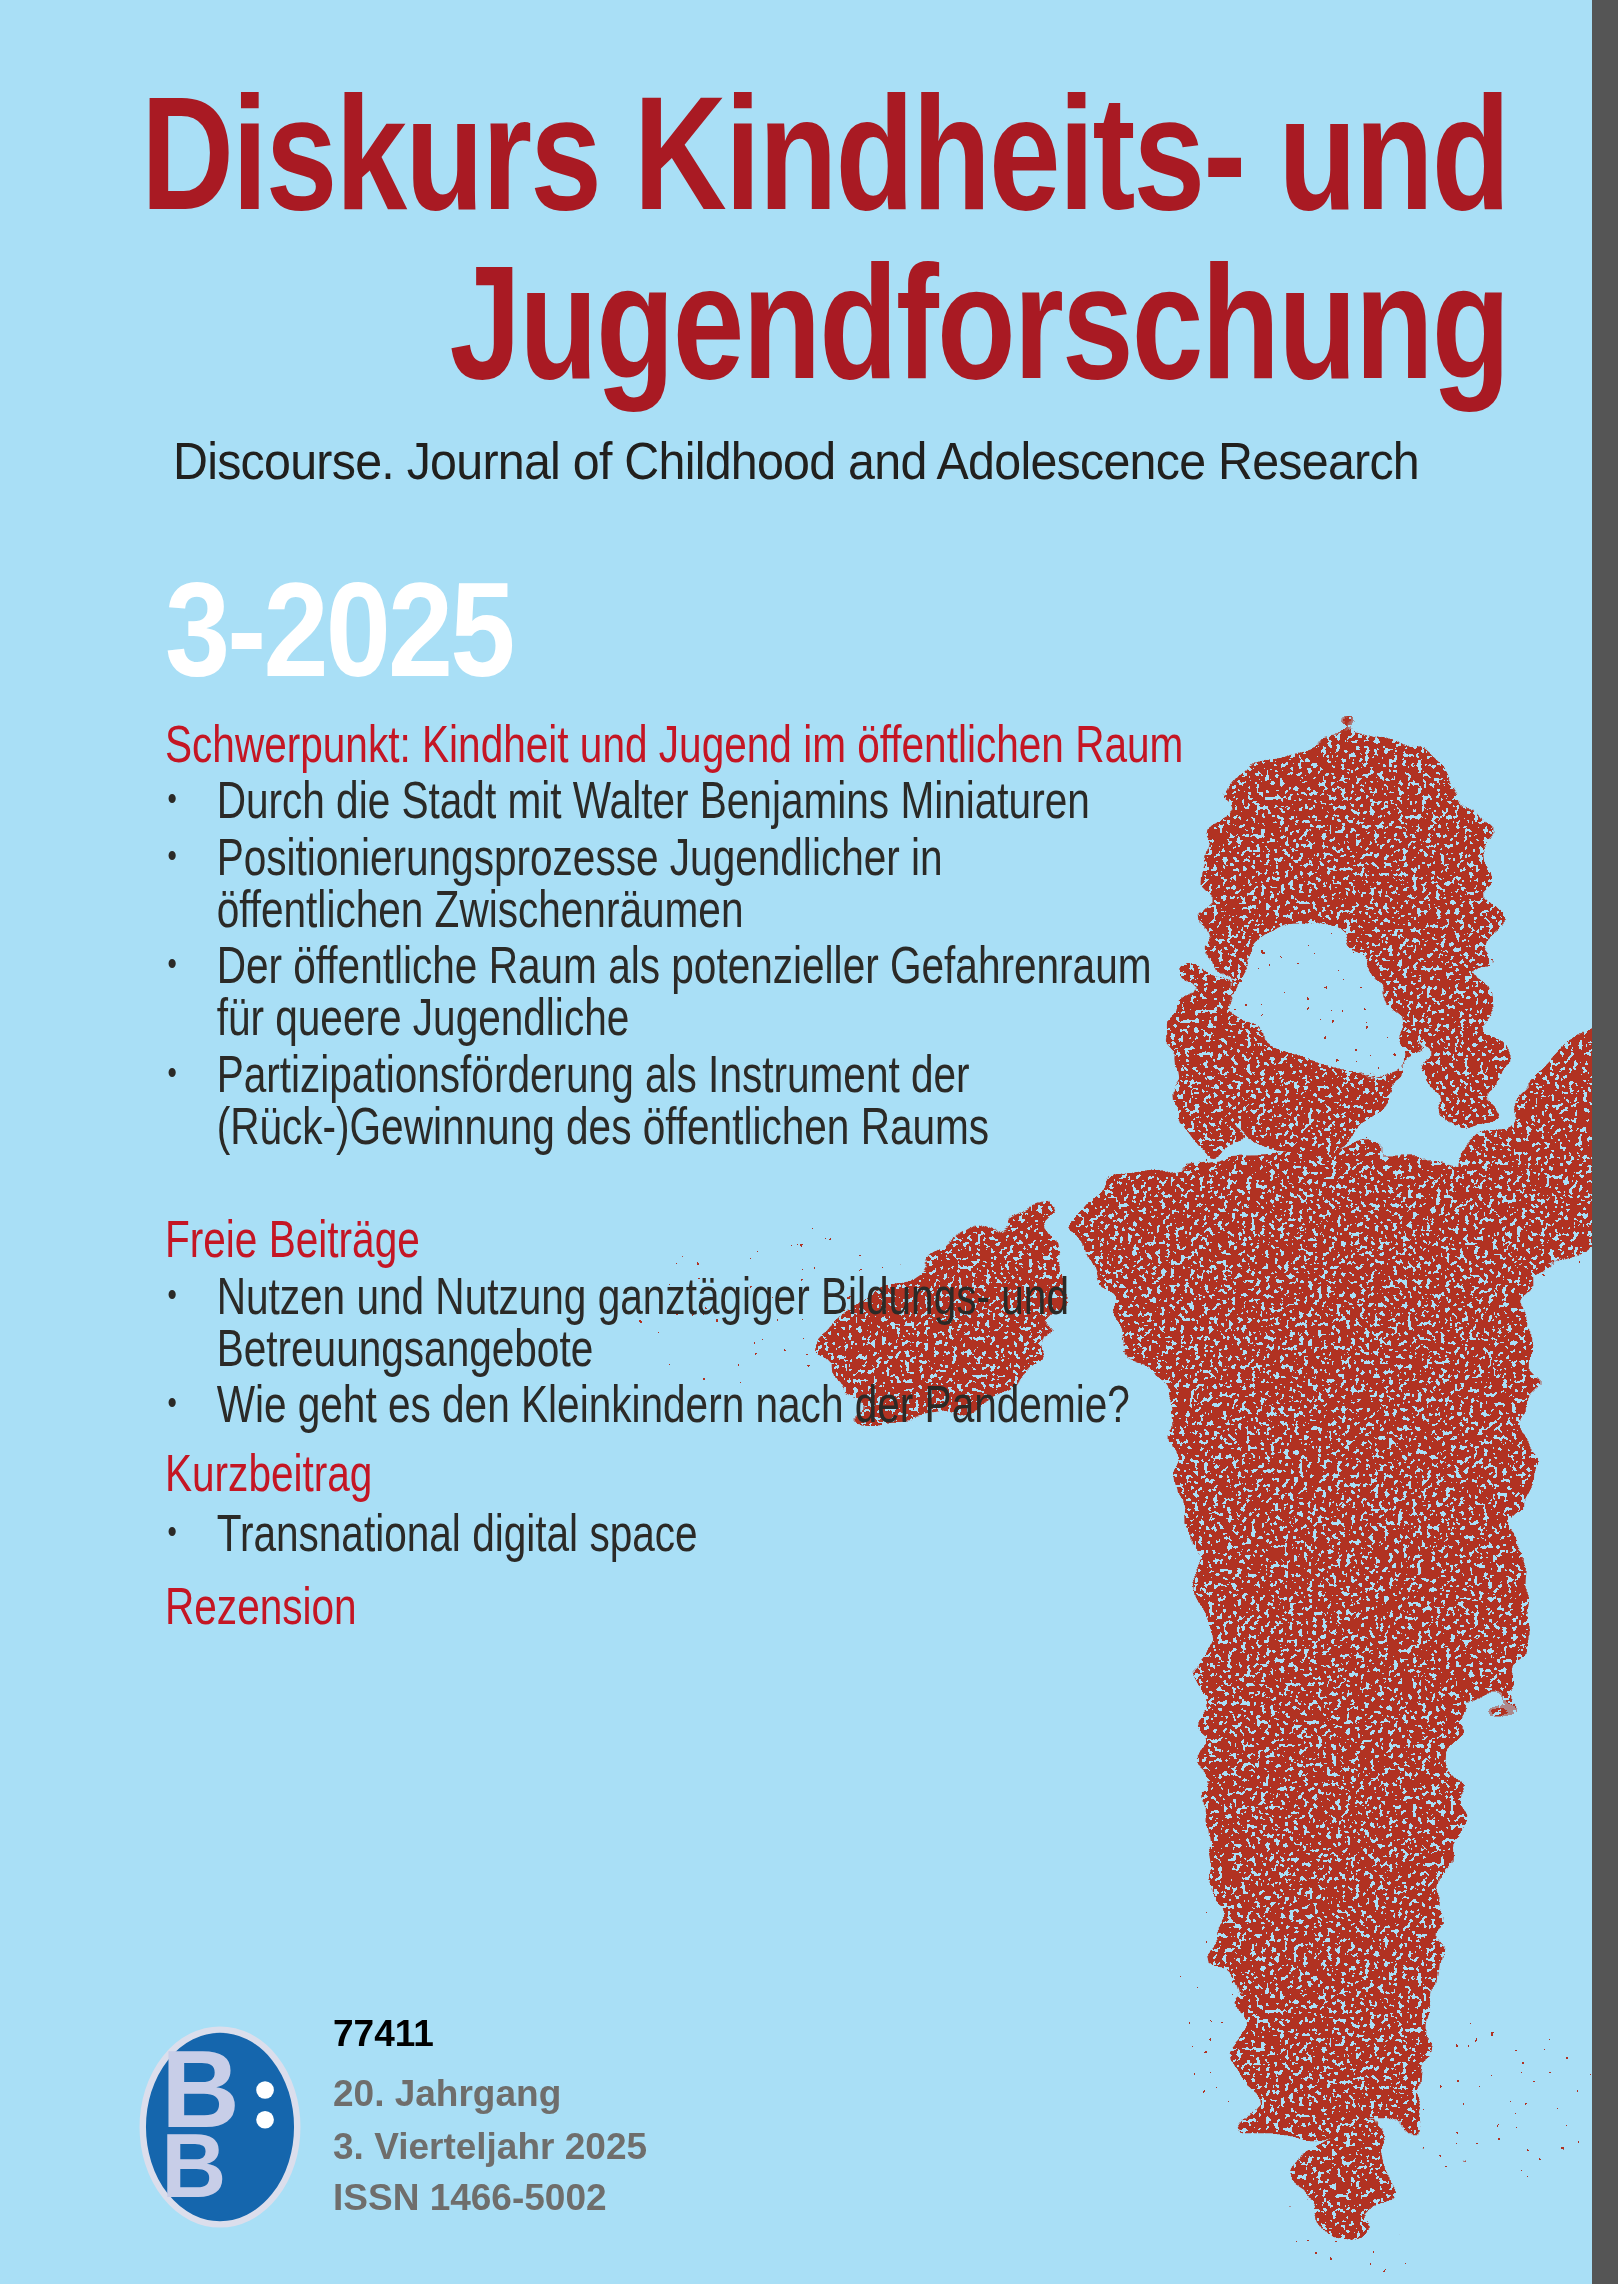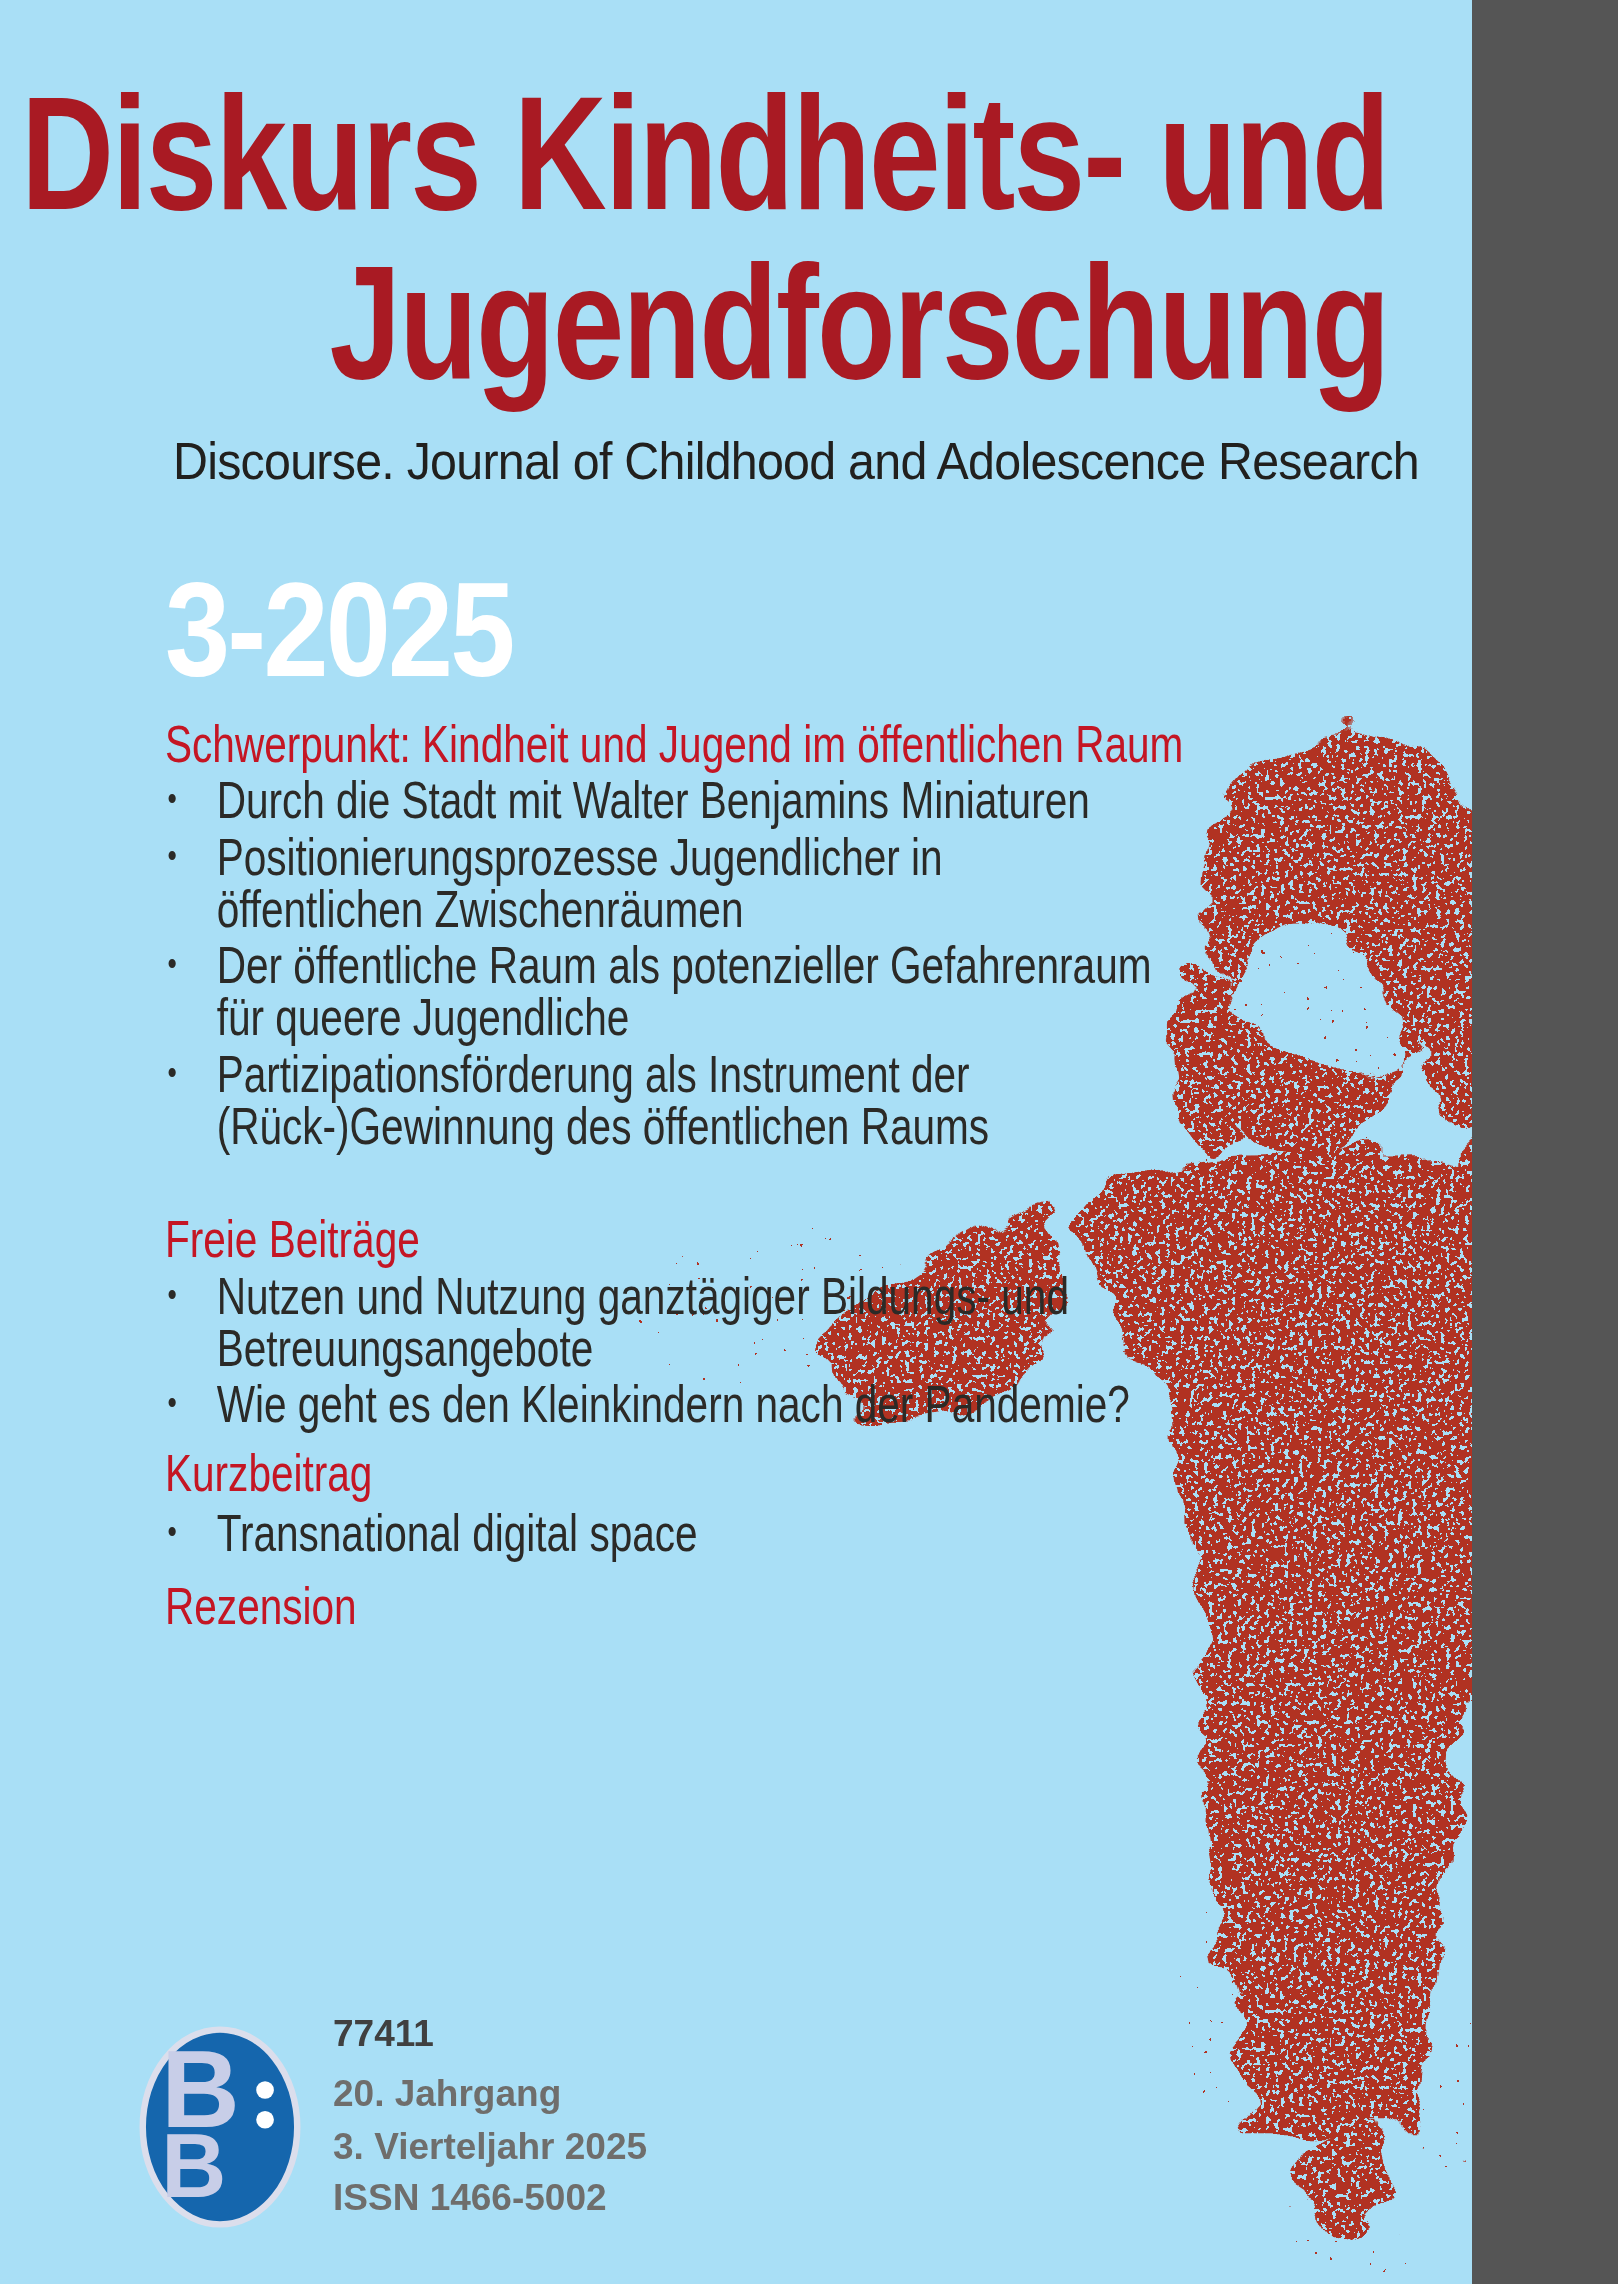--- a/index.html
+++ b/index.html
@@ -1,18 +1,18 @@
 <!DOCTYPE html>
 <html style="font-size:13px"><head>
 <meta charset="utf-8">
 <style>
   html,body{margin:0;padding:0;background:#555;}
   .page{
     position:relative;
-    width:1472px;height:2284px;
+    width:1592px;height:2284px;
     background:#a9dff6;
     overflow:hidden;
     font-family:"Liberation Sans",sans-serif;
   }
   .figure-svg{position:absolute;left:0;top:0;width:1619px;height:2284px;}
 
   .masthead-title{
     position:absolute;right:84px;top:69px;
     font-size:161px;line-height:169px;font-weight:bold;
     letter-spacing:-2.4px;color:#a91a23;text-align:right;white-space:nowrap;
@@ -44,21 +44,21 @@
   .toc-item .lines div{height:52px;}
 
   .logo{position:absolute;left:137px;top:2024px;width:166px;height:206px;}
 
   .imprint-line{
     position:absolute;left:333px;
     font-size:37px;line-height:40px;color:#6f6e6c;white-space:nowrap;
     letter-spacing:0;
     font-weight:bold;
   }
-  .imprint-bold{font-weight:bold;color:#404040;}
+  .imprint-bold{font-weight:bold;color:#000000;}
   .imprint-dark{color:#2a2927;}
 </style>
 </head>
 <body>
 
 <div class="page">
 
   <svg class="figure-svg" viewBox="0 0 2009 2835" xmlns="http://www.w3.org/2000/svg">
     <defs>
       <filter id="stipDense" x="-15%" y="-15%" width="130%" height="130%">

